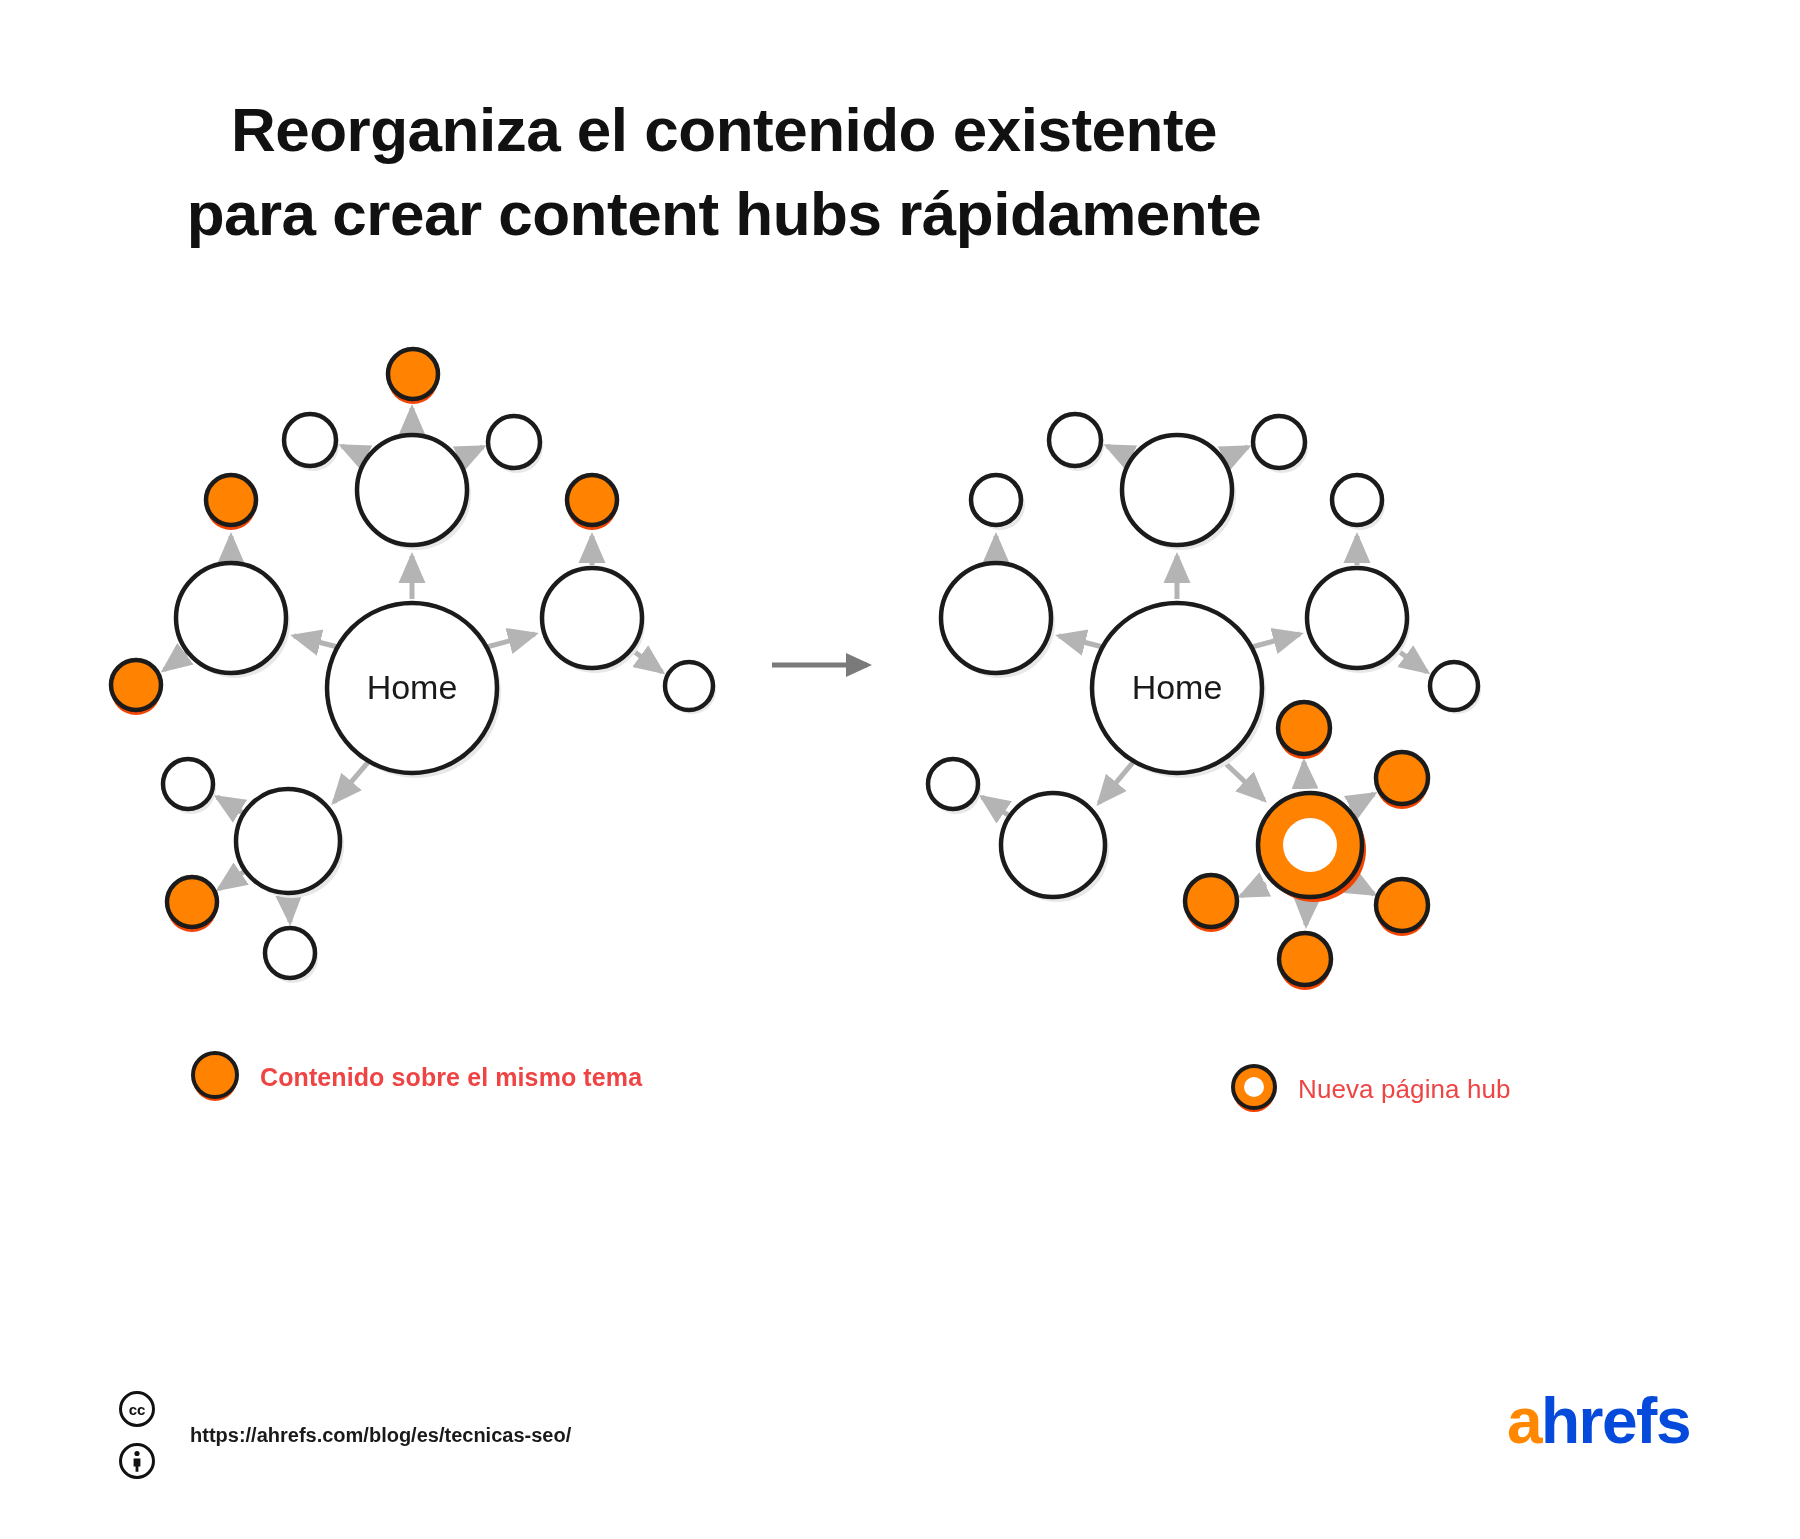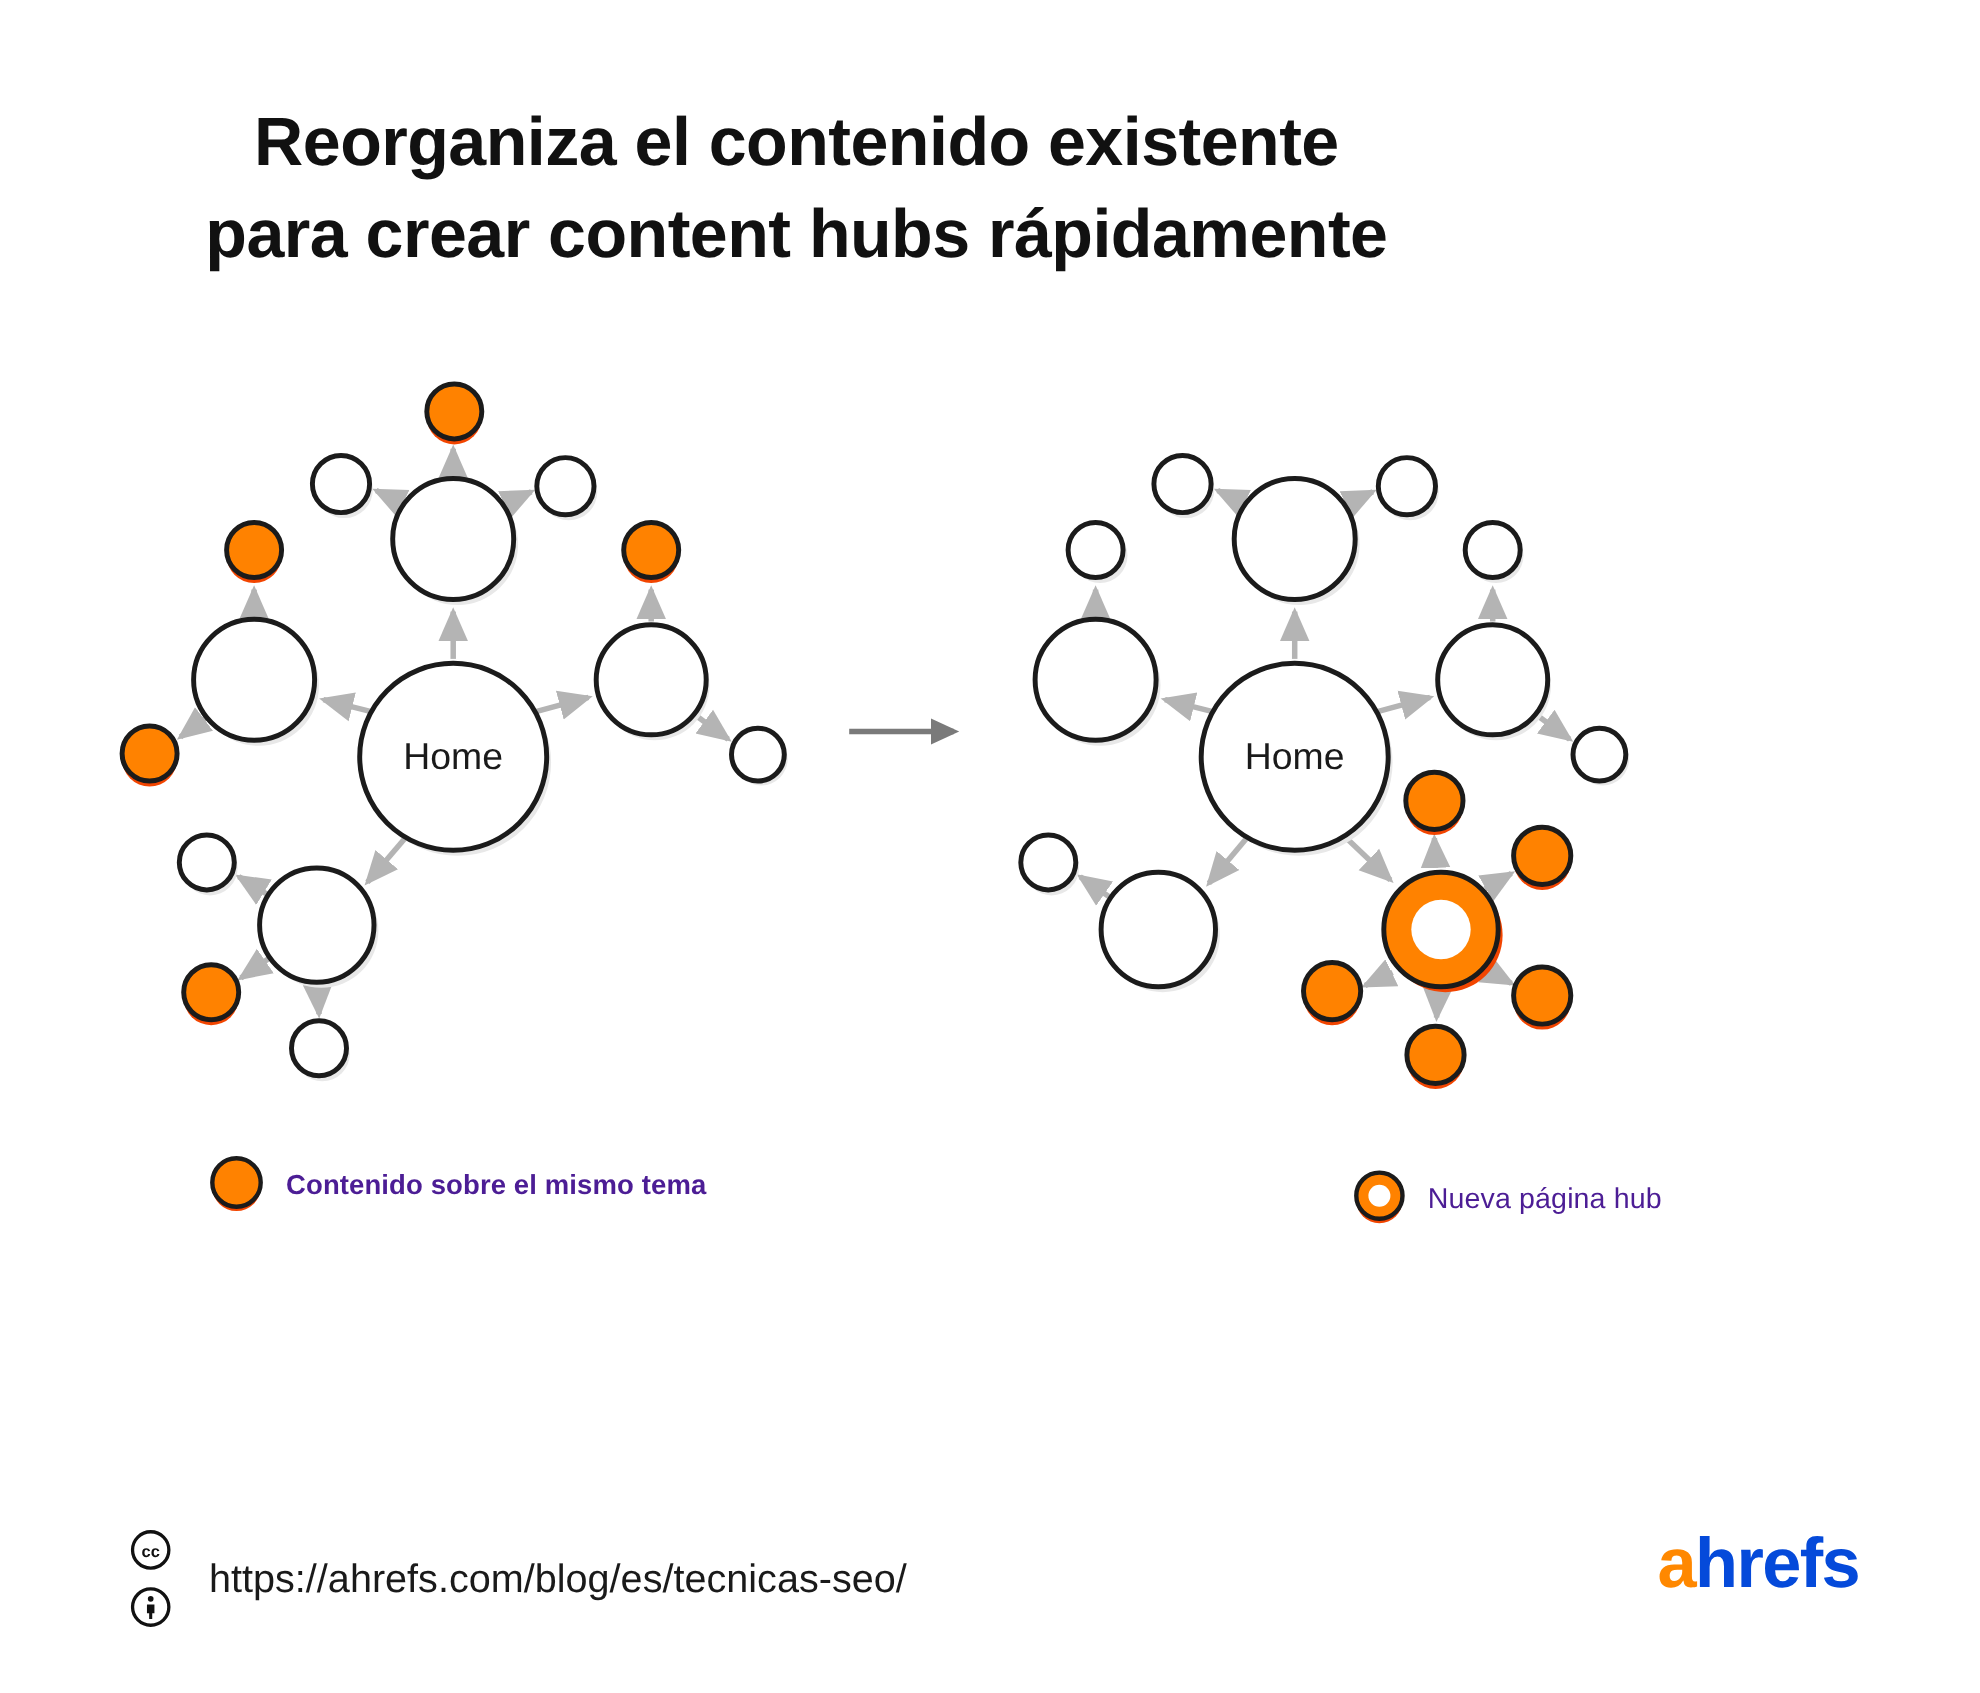--- a/index.html
+++ b/index.html
@@ -63,21 +63,21 @@
 
   .legend-swatch {
     position: relative;
     flex: 0 0 auto;
   }
   .legend-swatch svg { display:block; }
 
   .legend-label {
     font-size: 25px;
     font-weight: 600;
-    color: #4c1d95;
+    color: #ef4444;
     white-space: nowrap;
     letter-spacing: 0.1px;
   }
   .legend-right .legend-label {
     font-weight: 400;
     font-size: 26px;
   }
 
   
   .footer {
@@ -91,24 +91,25 @@
     position: absolute;
     left: 118px;
     top: 0;
     display: flex;
     align-items: center;
     gap: 16px;
   }
   .cc-icons { display: flex; align-items: center; gap: 14px; flex-direction: column; }
   .cc-icons svg { display: block; }
   .footer-url {
-    font-size: 36px;
+    font-size: 20px;
     color: #1a1a1a;
     margin-left: 18px;
     white-space: nowrap;
+    font-weight: bold;
   }
   .brand {
     position: absolute;
     right: 110px;
     top: -6px;
     font-size: 64px;
     font-weight: 800;
     letter-spacing: -1.5px;
     white-space: nowrap;
   }

